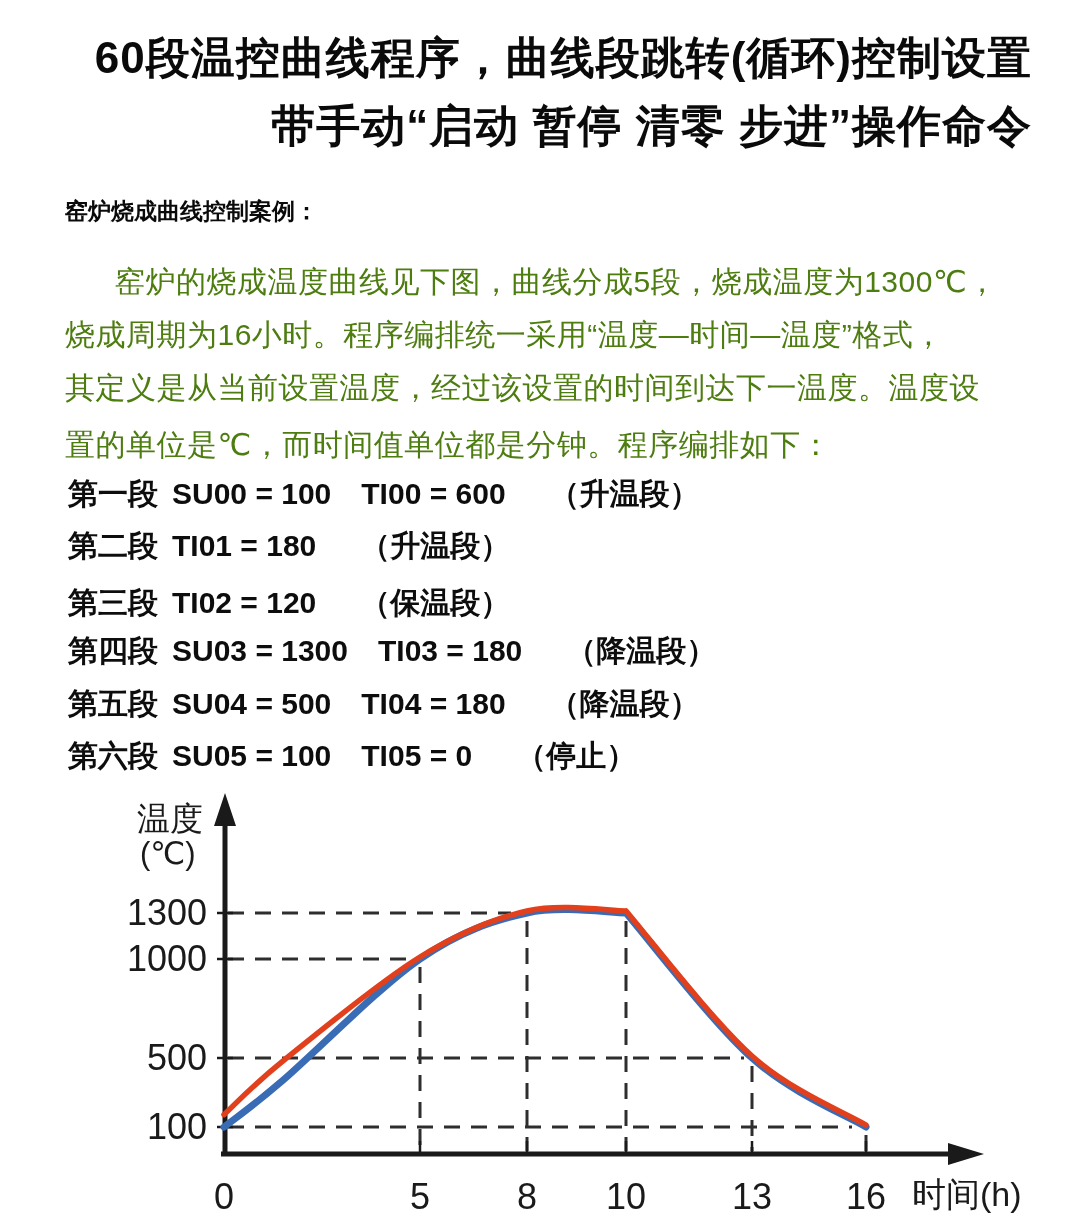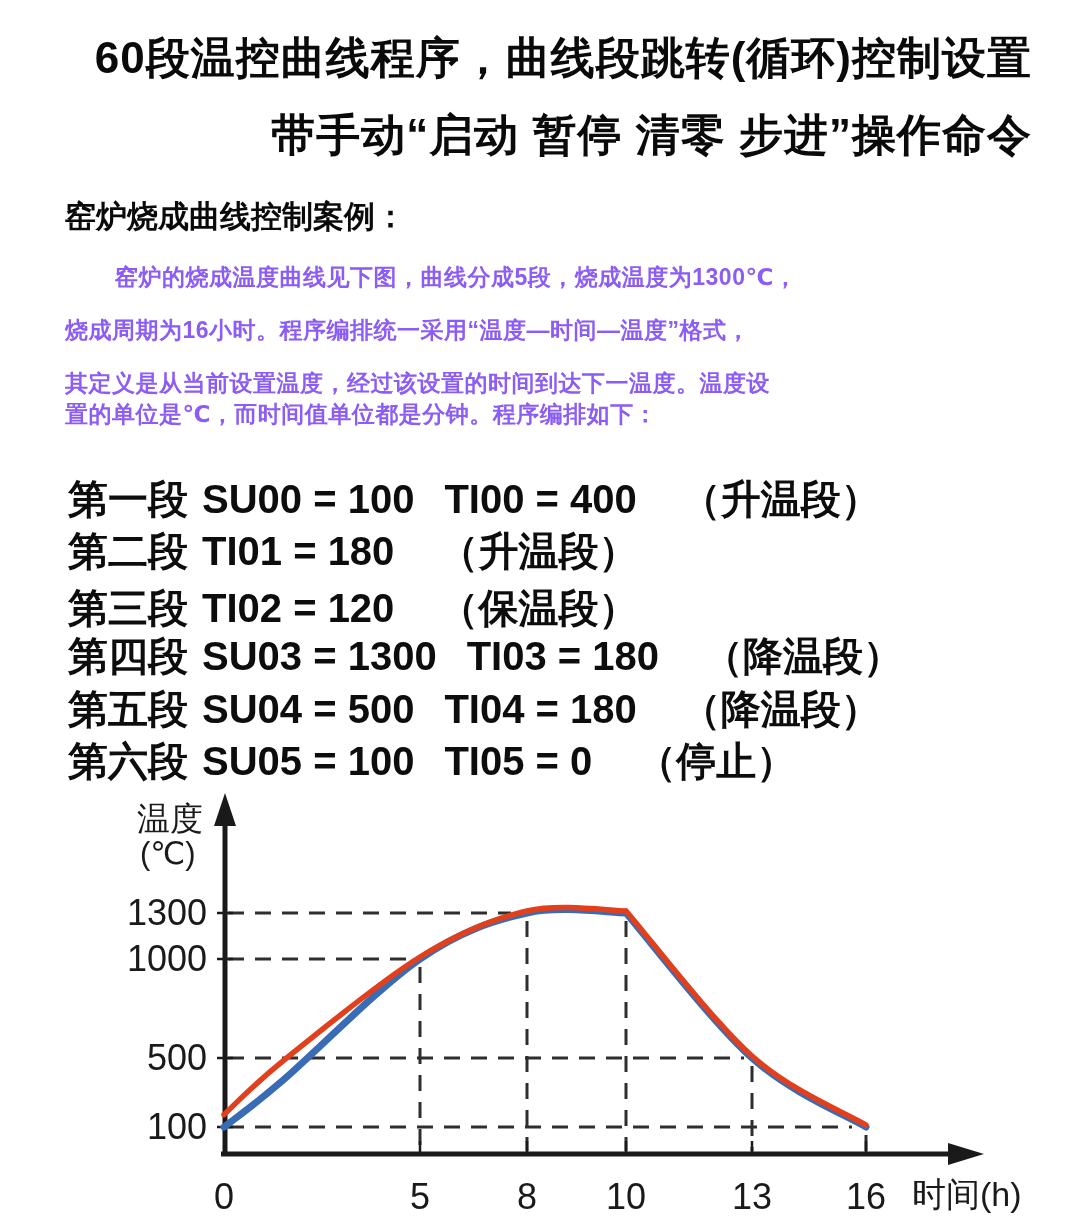--- a/index.html
+++ b/index.html
@@ -8,53 +8,53 @@
     background:#ffffff;color:#111111;
     font-family:"Liberation Sans","DejaVu Sans",sans-serif;
   }
   .abs{position:absolute;}
   .title-line{
     left:0;width:1032px;text-align:right;
     font-size:44px;font-weight:700;letter-spacing:1px;line-height:1.2;
     white-space:nowrap;color:#0a0a0a;
   }
   .section-heading{
-    left:65px;top:196px;font-size:31px;font-weight:700;color:#0a0a0a;
+    left:65px;top:196px;font-size:23px;font-weight:700;color:#0a0a0a;
     white-space:nowrap;
   }
   .para-line{
-    left:65px;font-size:23px;font-weight:700;letter-spacing:.5px;
-    white-space:pre;color:#8b5cf6;line-height:1.1;
+    left:65px;font-size:30px;font-weight:400;letter-spacing:.5px;
+    white-space:pre;color:#4d7c0f;line-height:1.1;
   }
   .seg-row{
-    left:68px;font-size:40px;font-weight:600;color:#0d0d0d;
+    left:68px;font-size:30px;font-weight:600;color:#0d0d0d;
     display:flex;align-items:baseline;white-space:pre;line-height:1.1;
   }
   .seg-label{margin-right:14px;}
   .seg-su{margin-right:30px;}
   .seg-ti{margin-right:44px;}
   #chart{left:0;top:770px;}
 </style>
 </head>
 <body>
 
 <div class="abs title-line" style="top:32px">60段温控曲线程序，曲线段跳转(循环)控制设置</div>
-<div class="abs title-line" style="top:109px">带手动“启动 暂停 清零 步进”操作命令</div>
+<div class="abs title-line" style="top:100px">带手动“启动 暂停 清零 步进”操作命令</div>
 
 <div class="abs section-heading">窑炉烧成曲线控制案例：</div>
 
 <div class="abs para-line" style="top:265px;padding-left:50px">窑炉的烧成温度曲线见下图，曲线分成5段，烧成温度为1300℃，</div>
 <div class="abs para-line" style="top:318px">烧成周期为16小时。程序编排统一采用“温度—时间—温度”格式，</div>
 <div class="abs para-line" style="top:371px">其定义是从当前设置温度，经过该设置的时间到达下一温度。温度设</div>
-<div class="abs para-line" style="top:402px">置的单位是℃，而时间值单位都是分钟。程序编排如下：</div>
+<div class="abs para-line" style="top:428px">置的单位是℃，而时间值单位都是分钟。程序编排如下：</div>
 
 <div class="abs seg-row" style="top:477px">
   <span class="seg-label">第一段</span>
   <span class="seg-su">SU00 = 100</span>
-  <span class="seg-ti">TI00 = 400</span>
+  <span class="seg-ti">TI00 = 600</span>
   <span class="seg-note">（升温段）</span>
 </div>
 <div class="abs seg-row" style="top:529px">
   <span class="seg-label">第二段</span>
   <span class="seg-ti">TI01 = 180</span>
   <span class="seg-note">（升温段）</span>
 </div>
 <div class="abs seg-row" style="top:586px">
   <span class="seg-label">第三段</span>
   <span class="seg-ti">TI02 = 120</span>

